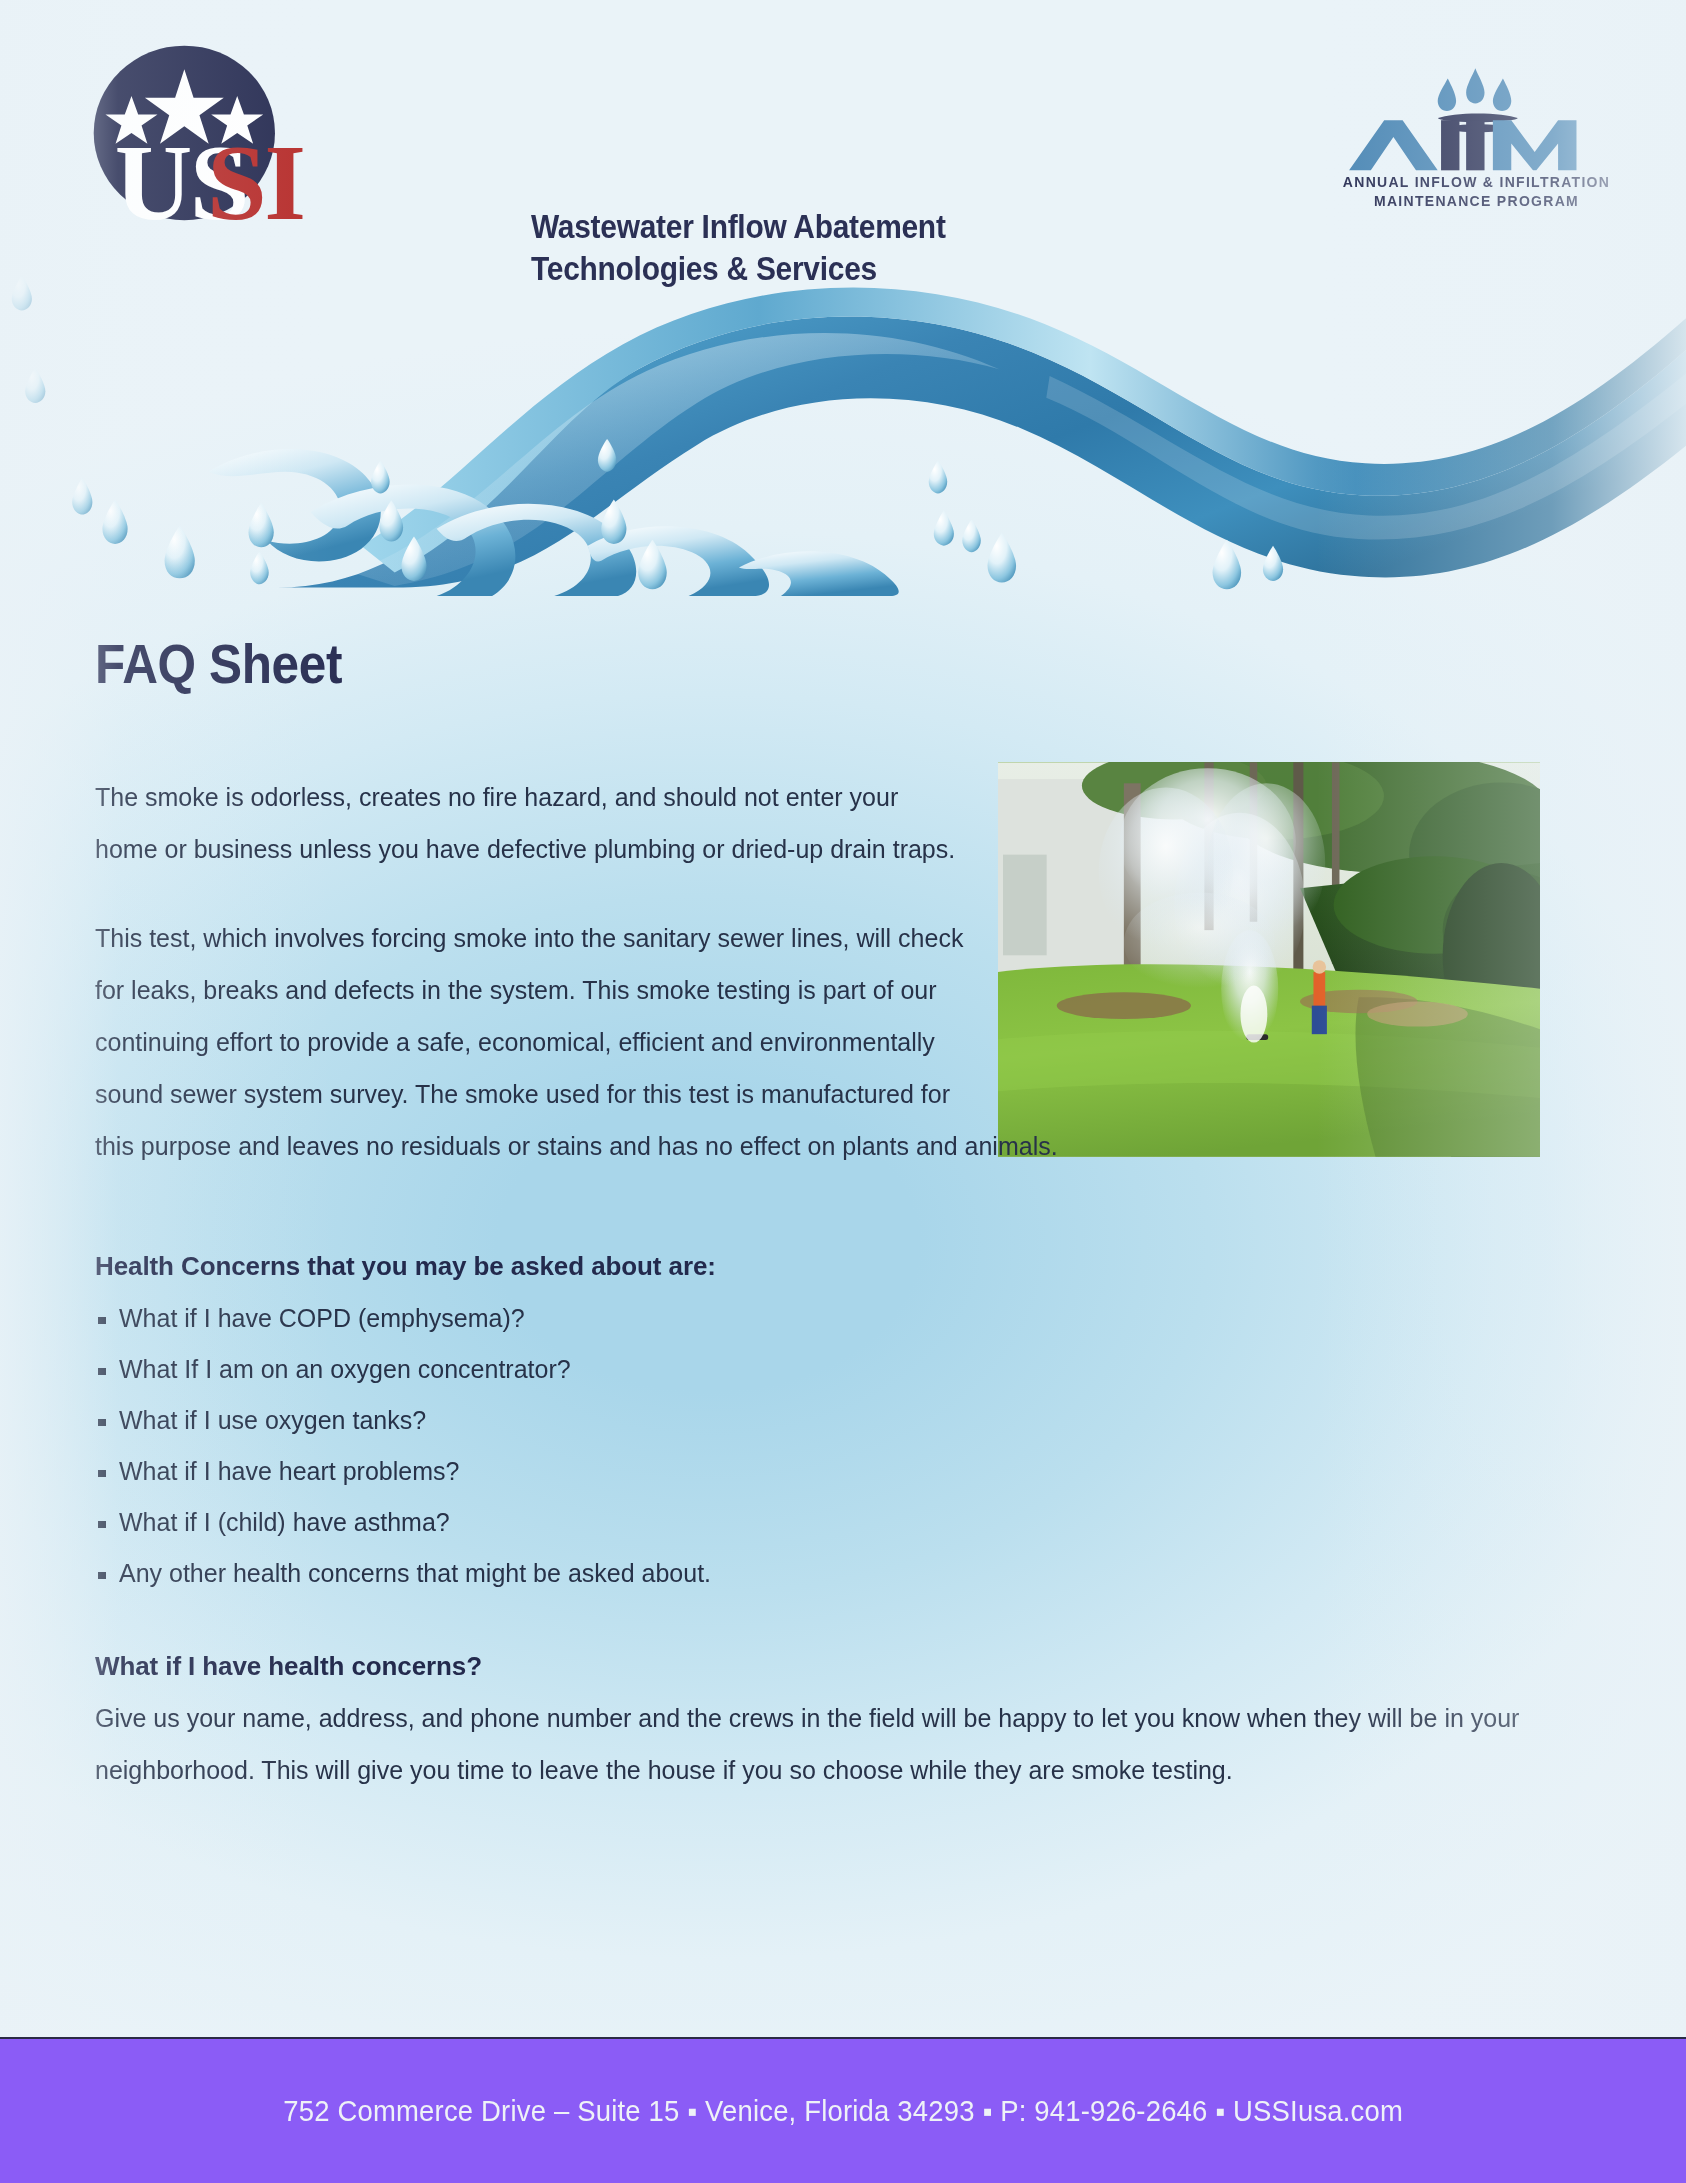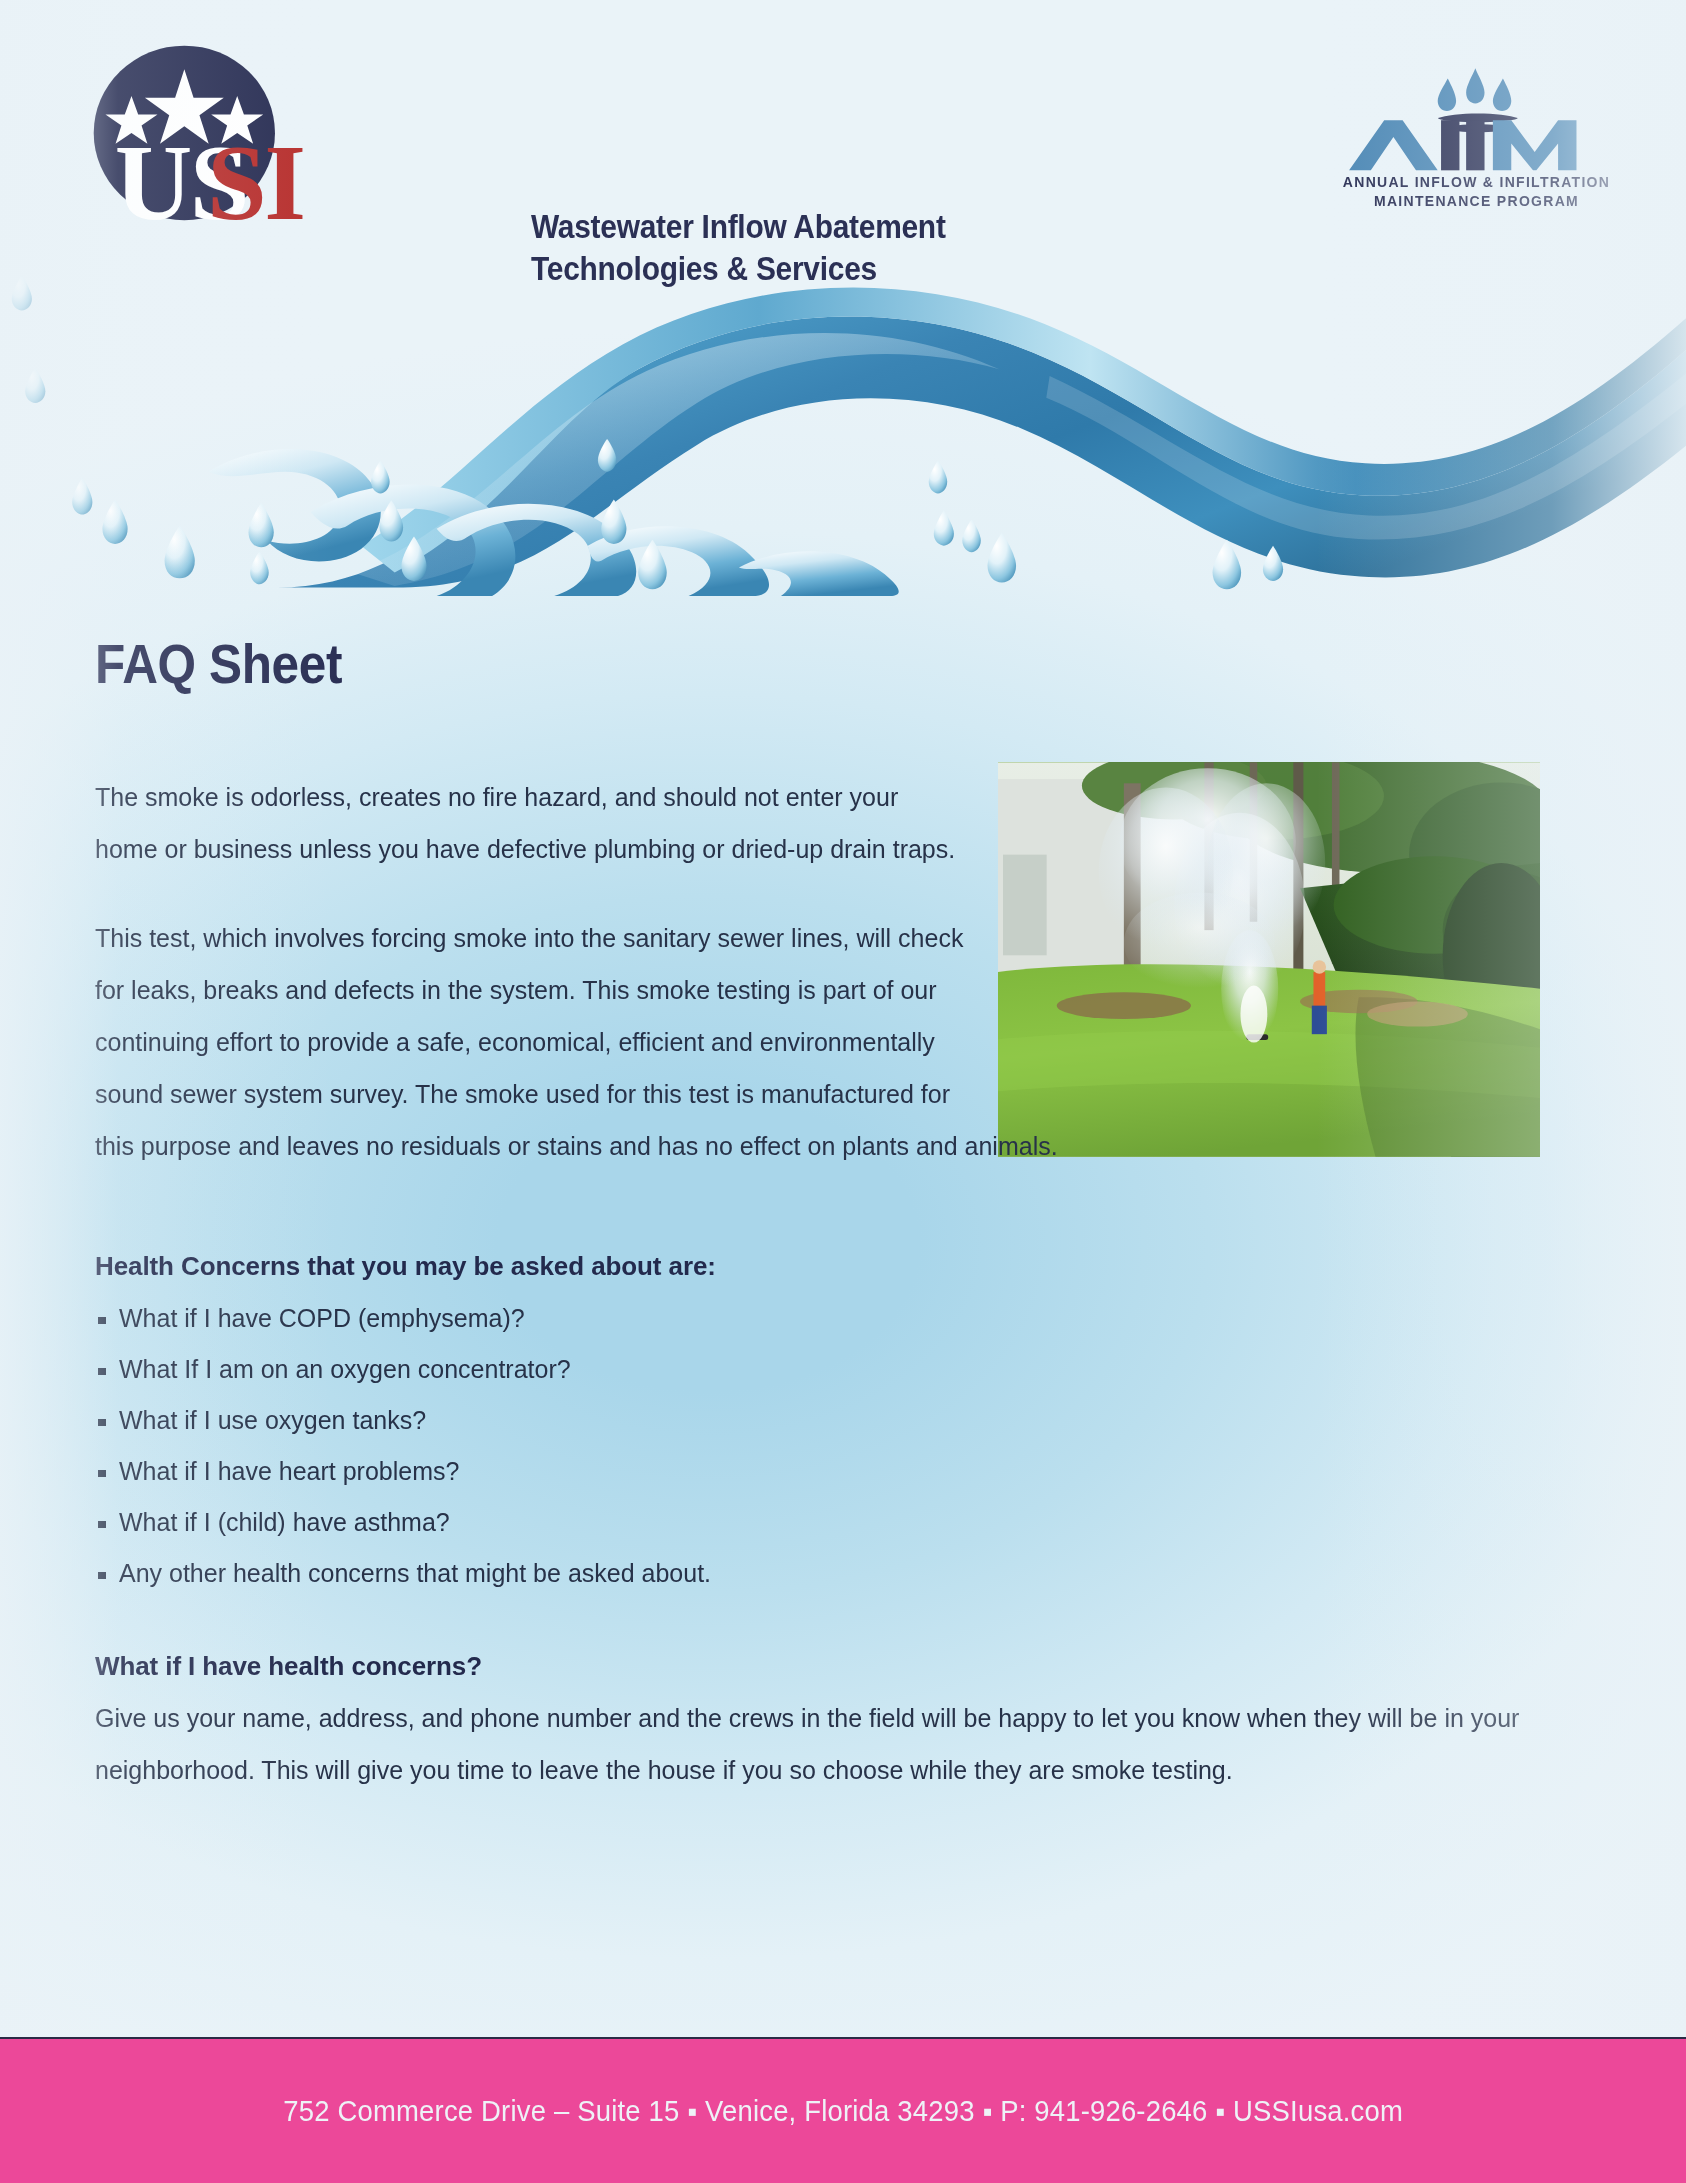--- a/index.html
+++ b/index.html
@@ -185,21 +185,21 @@
     background: #6fa33a;
   }
   .photo svg { display: block; }
 
   
   .footer {
     position: absolute;
     left: 0; right: 0;
     bottom: 0;
     height: 144px;
-    background: #ec4899;
+    background: #8b5cf6;
     border-top: 2.5px solid #2a2b45;
     display: flex;
     align-items: center;
     justify-content: center;
   }
   .footer-text {
     font-family: "Liberation Sans Narrow", "Liberation Sans", sans-serif;
     font-size: 28.6px;
     letter-spacing: 0.2px;
     color: #eef2f7;

